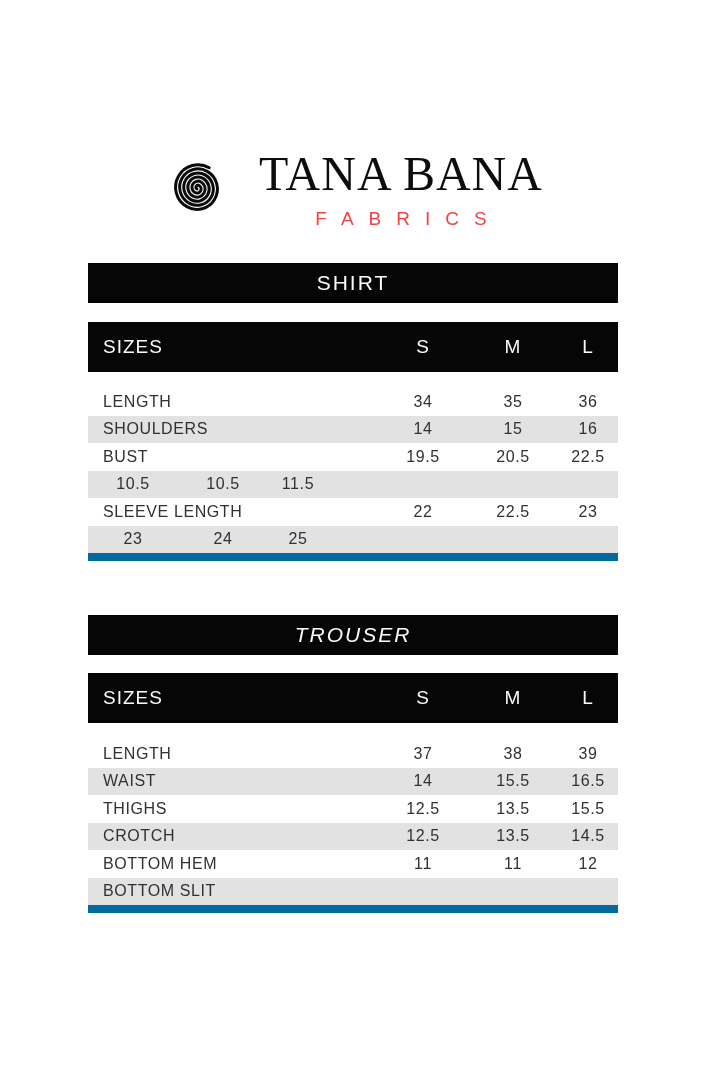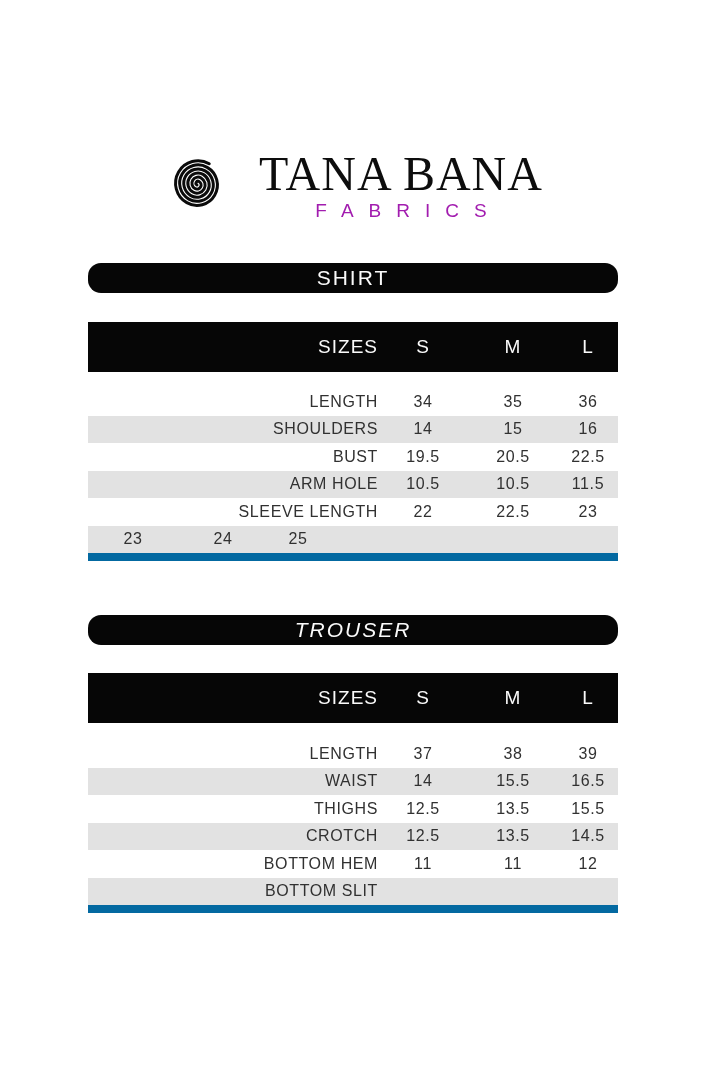--- a/index.html
+++ b/index.html
@@ -13,43 +13,43 @@
   .logo { position:absolute; left:88px; top:148px; width:530px;
           display:flex; justify-content:center; }
   .logo-row { display:flex; align-items:center; gap:28px; }
   .spiral-svg { width:68px; height:68px; flex:0 0 auto; }
   .logo-text { display:flex; flex-direction:column; align-items:center; }
   .brand-name {
     font-family:"Liberation Serif", serif; font-size:48px; line-height:1.08;
     letter-spacing:1px; color:#0d0d0d; white-space:nowrap;
   }
   .brand-sub {
-    font-size:19px; letter-spacing:15px; margin-right:-15px; margin-top:0;
-    color:#a21caf; white-space:nowrap;
+    font-size:19px; letter-spacing:15px; margin-right:-15px; margin-top:8px;
+    color:#ef4444; white-space:nowrap;
   }
 
   
   .bar {
     position:absolute; left:88px; width:530px; background:#060606;
     color:#fafafa; display:flex; align-items:center;
   }
-  .title-bar { height:30px; justify-content:center;
-               font-size:21px; letter-spacing:2px;border-radius:13px; }
+  .title-bar { height:40px; justify-content:center;
+               font-size:21px; letter-spacing:2px; }
   .sizes-bar { height:50px; font-size:19px; letter-spacing:1px; }
 
   
   .rows {
     position:absolute; left:88px; width:530px;
     border-bottom:8px solid #0369a1; color:#313131;
   }
   .row { height:27.5px; display:flex; align-items:center;
          font-size:16px; letter-spacing:0.6px; }
   .rows .row:nth-child(even) { background:#e2e2e2; }
 
-  .cell.label { flex:1 1 auto; padding-left:15px; text-align:right; }
+  .cell.label { flex:1 1 auto; padding-left:15px; text-align:left; }
   .cell.val   { flex:0 0 90px; width:90px; text-align:center; }
   .cell.val.last { flex:0 0 60px; width:60px; }
 
   
   .pos-shirt-title   { top:263px; }
   .pos-shirt-sizes   { top:322px; }
   .pos-shirt-rows    { top:388px; }
   .pos-trouser-title { top:615px;font-style:italic; }
   .pos-trouser-sizes { top:673px; }
   .pos-trouser-rows  { top:740px; }
@@ -96,21 +96,20 @@
       <div class="cell val">15</div>
       <div class="cell val last">16</div>
     </div>
     <div class="row">
       <div class="cell label">BUST</div>
       <div class="cell val">19.5</div>
       <div class="cell val">20.5</div>
       <div class="cell val last">22.5</div>
     </div>
     <div class="row">
-      <div class="cell label">ARM HOLE</div>
       <div class="cell val">10.5</div>
       <div class="cell val">10.5</div>
       <div class="cell val last">11.5</div>
     </div>
     <div class="row">
       <div class="cell label">SLEEVE LENGTH</div>
       <div class="cell val">22</div>
       <div class="cell val">22.5</div>
       <div class="cell val last">23</div>
     </div>

